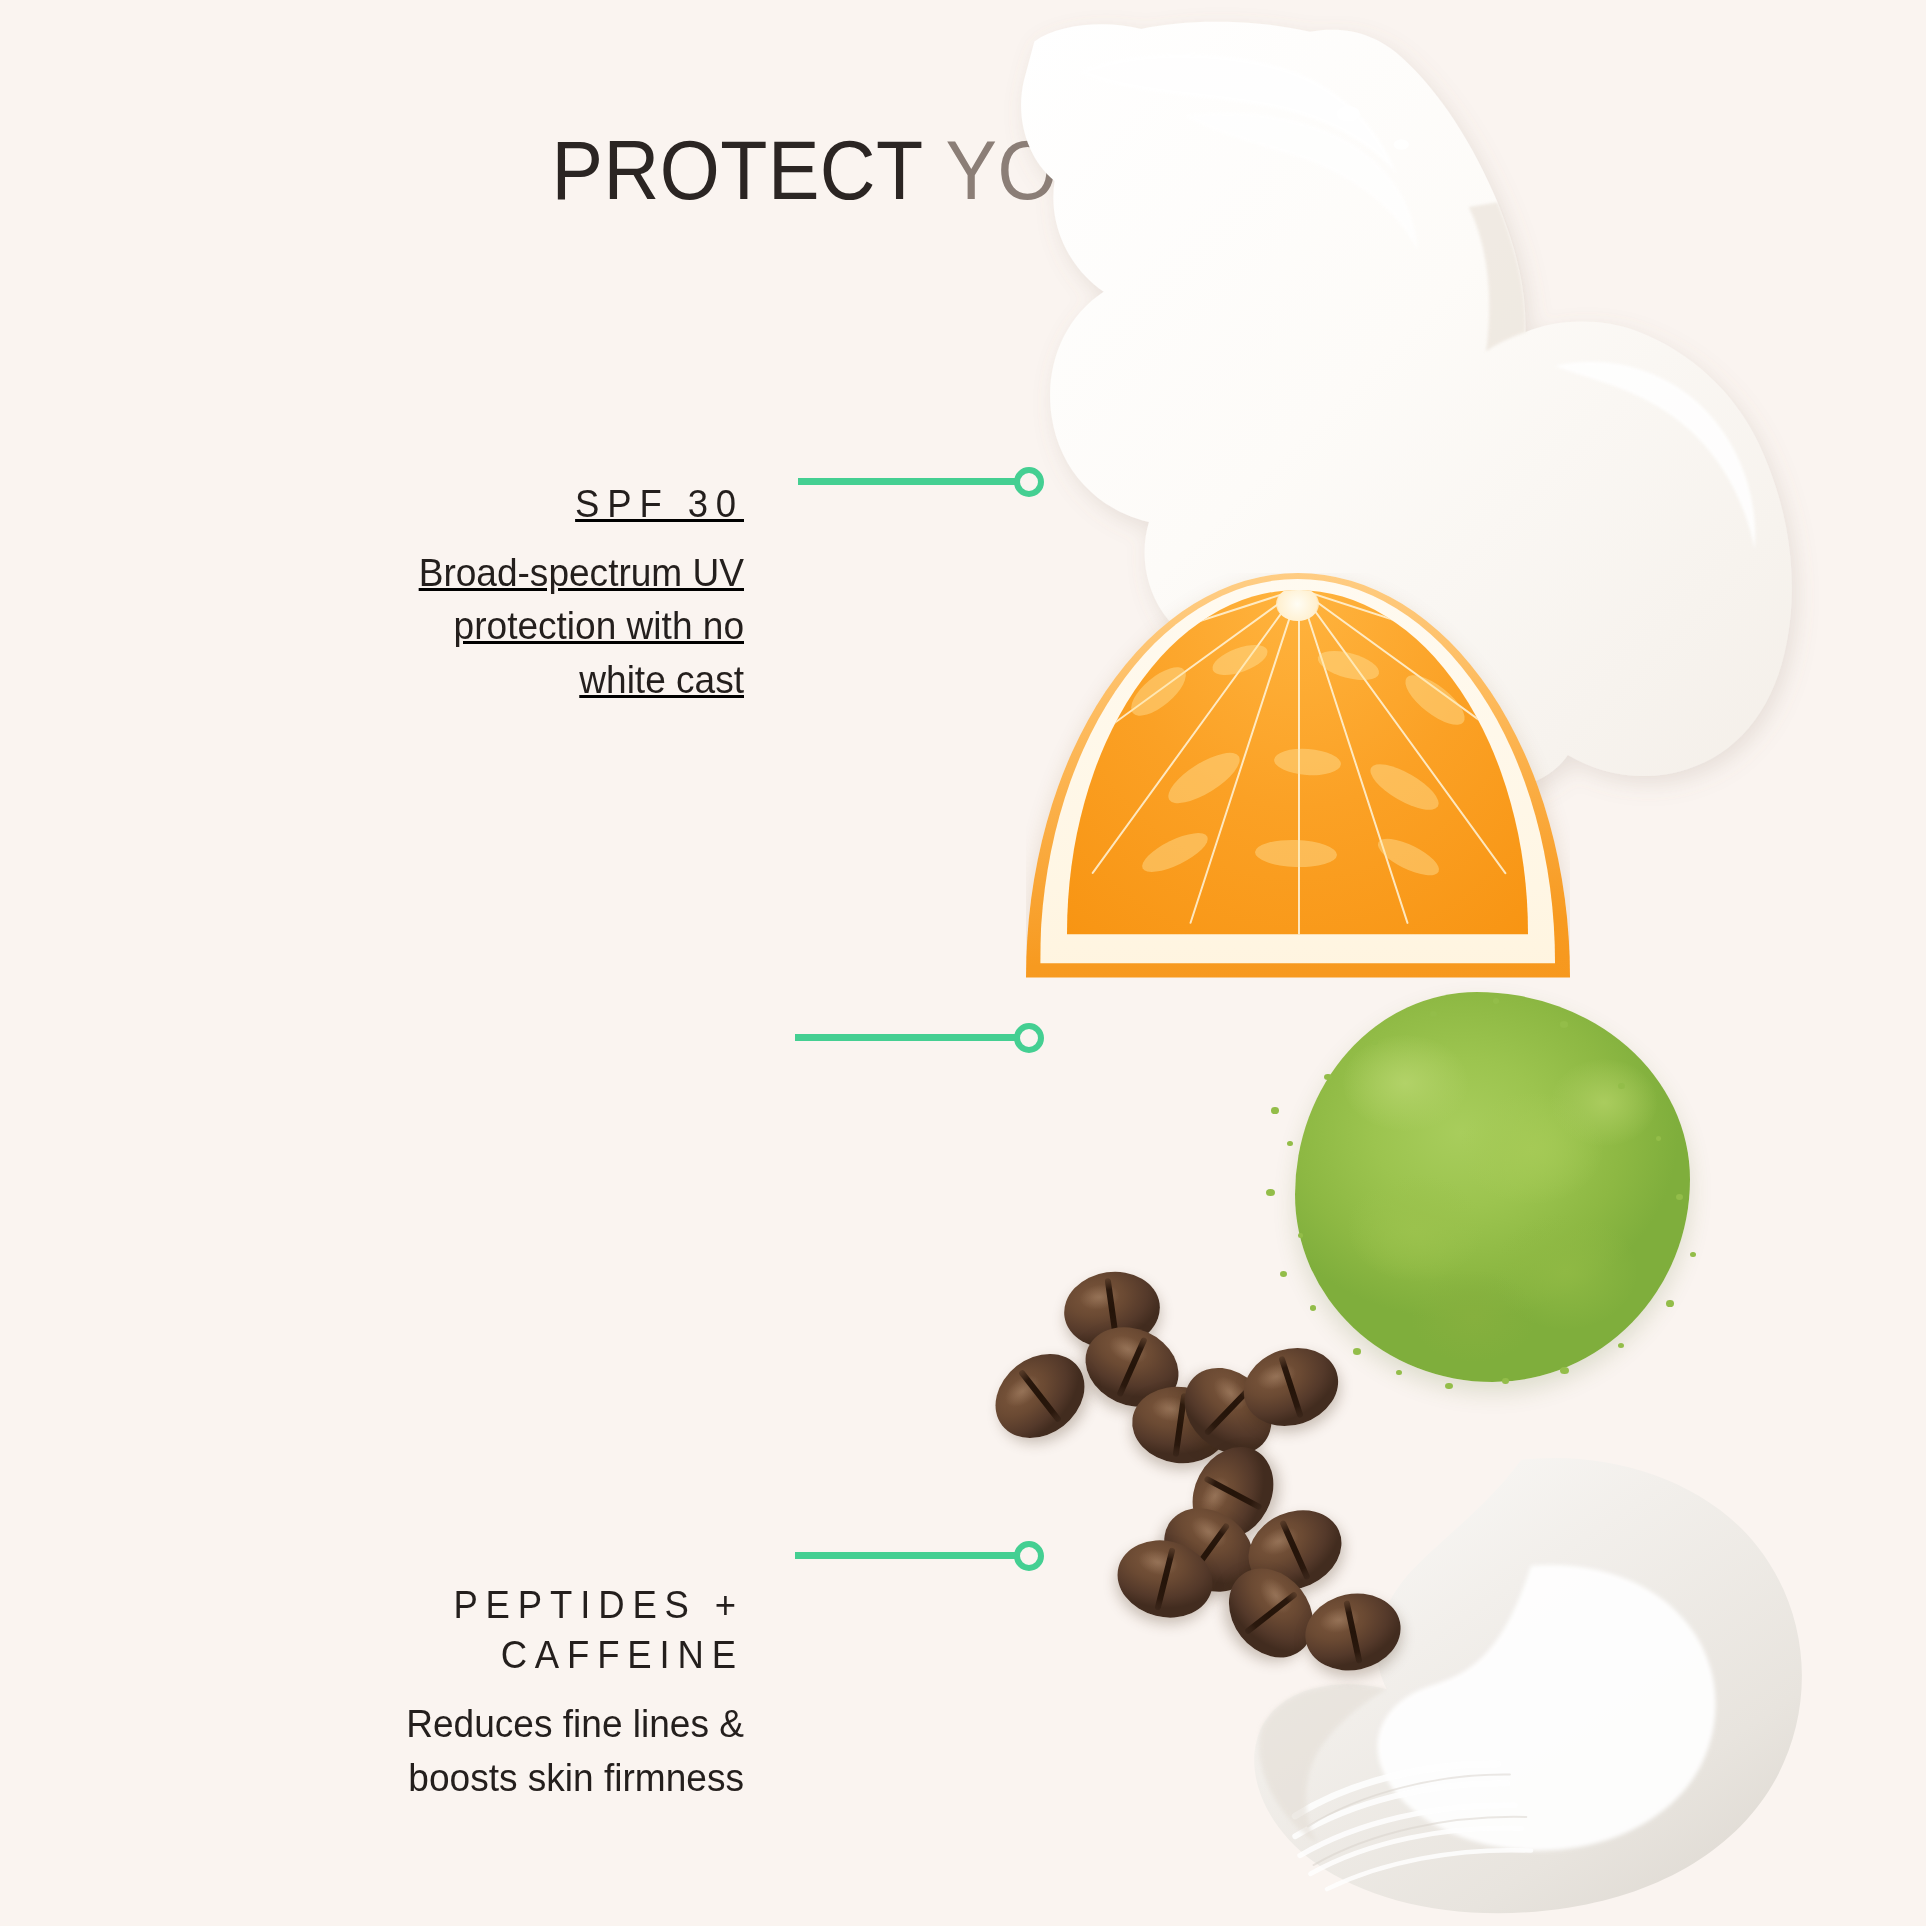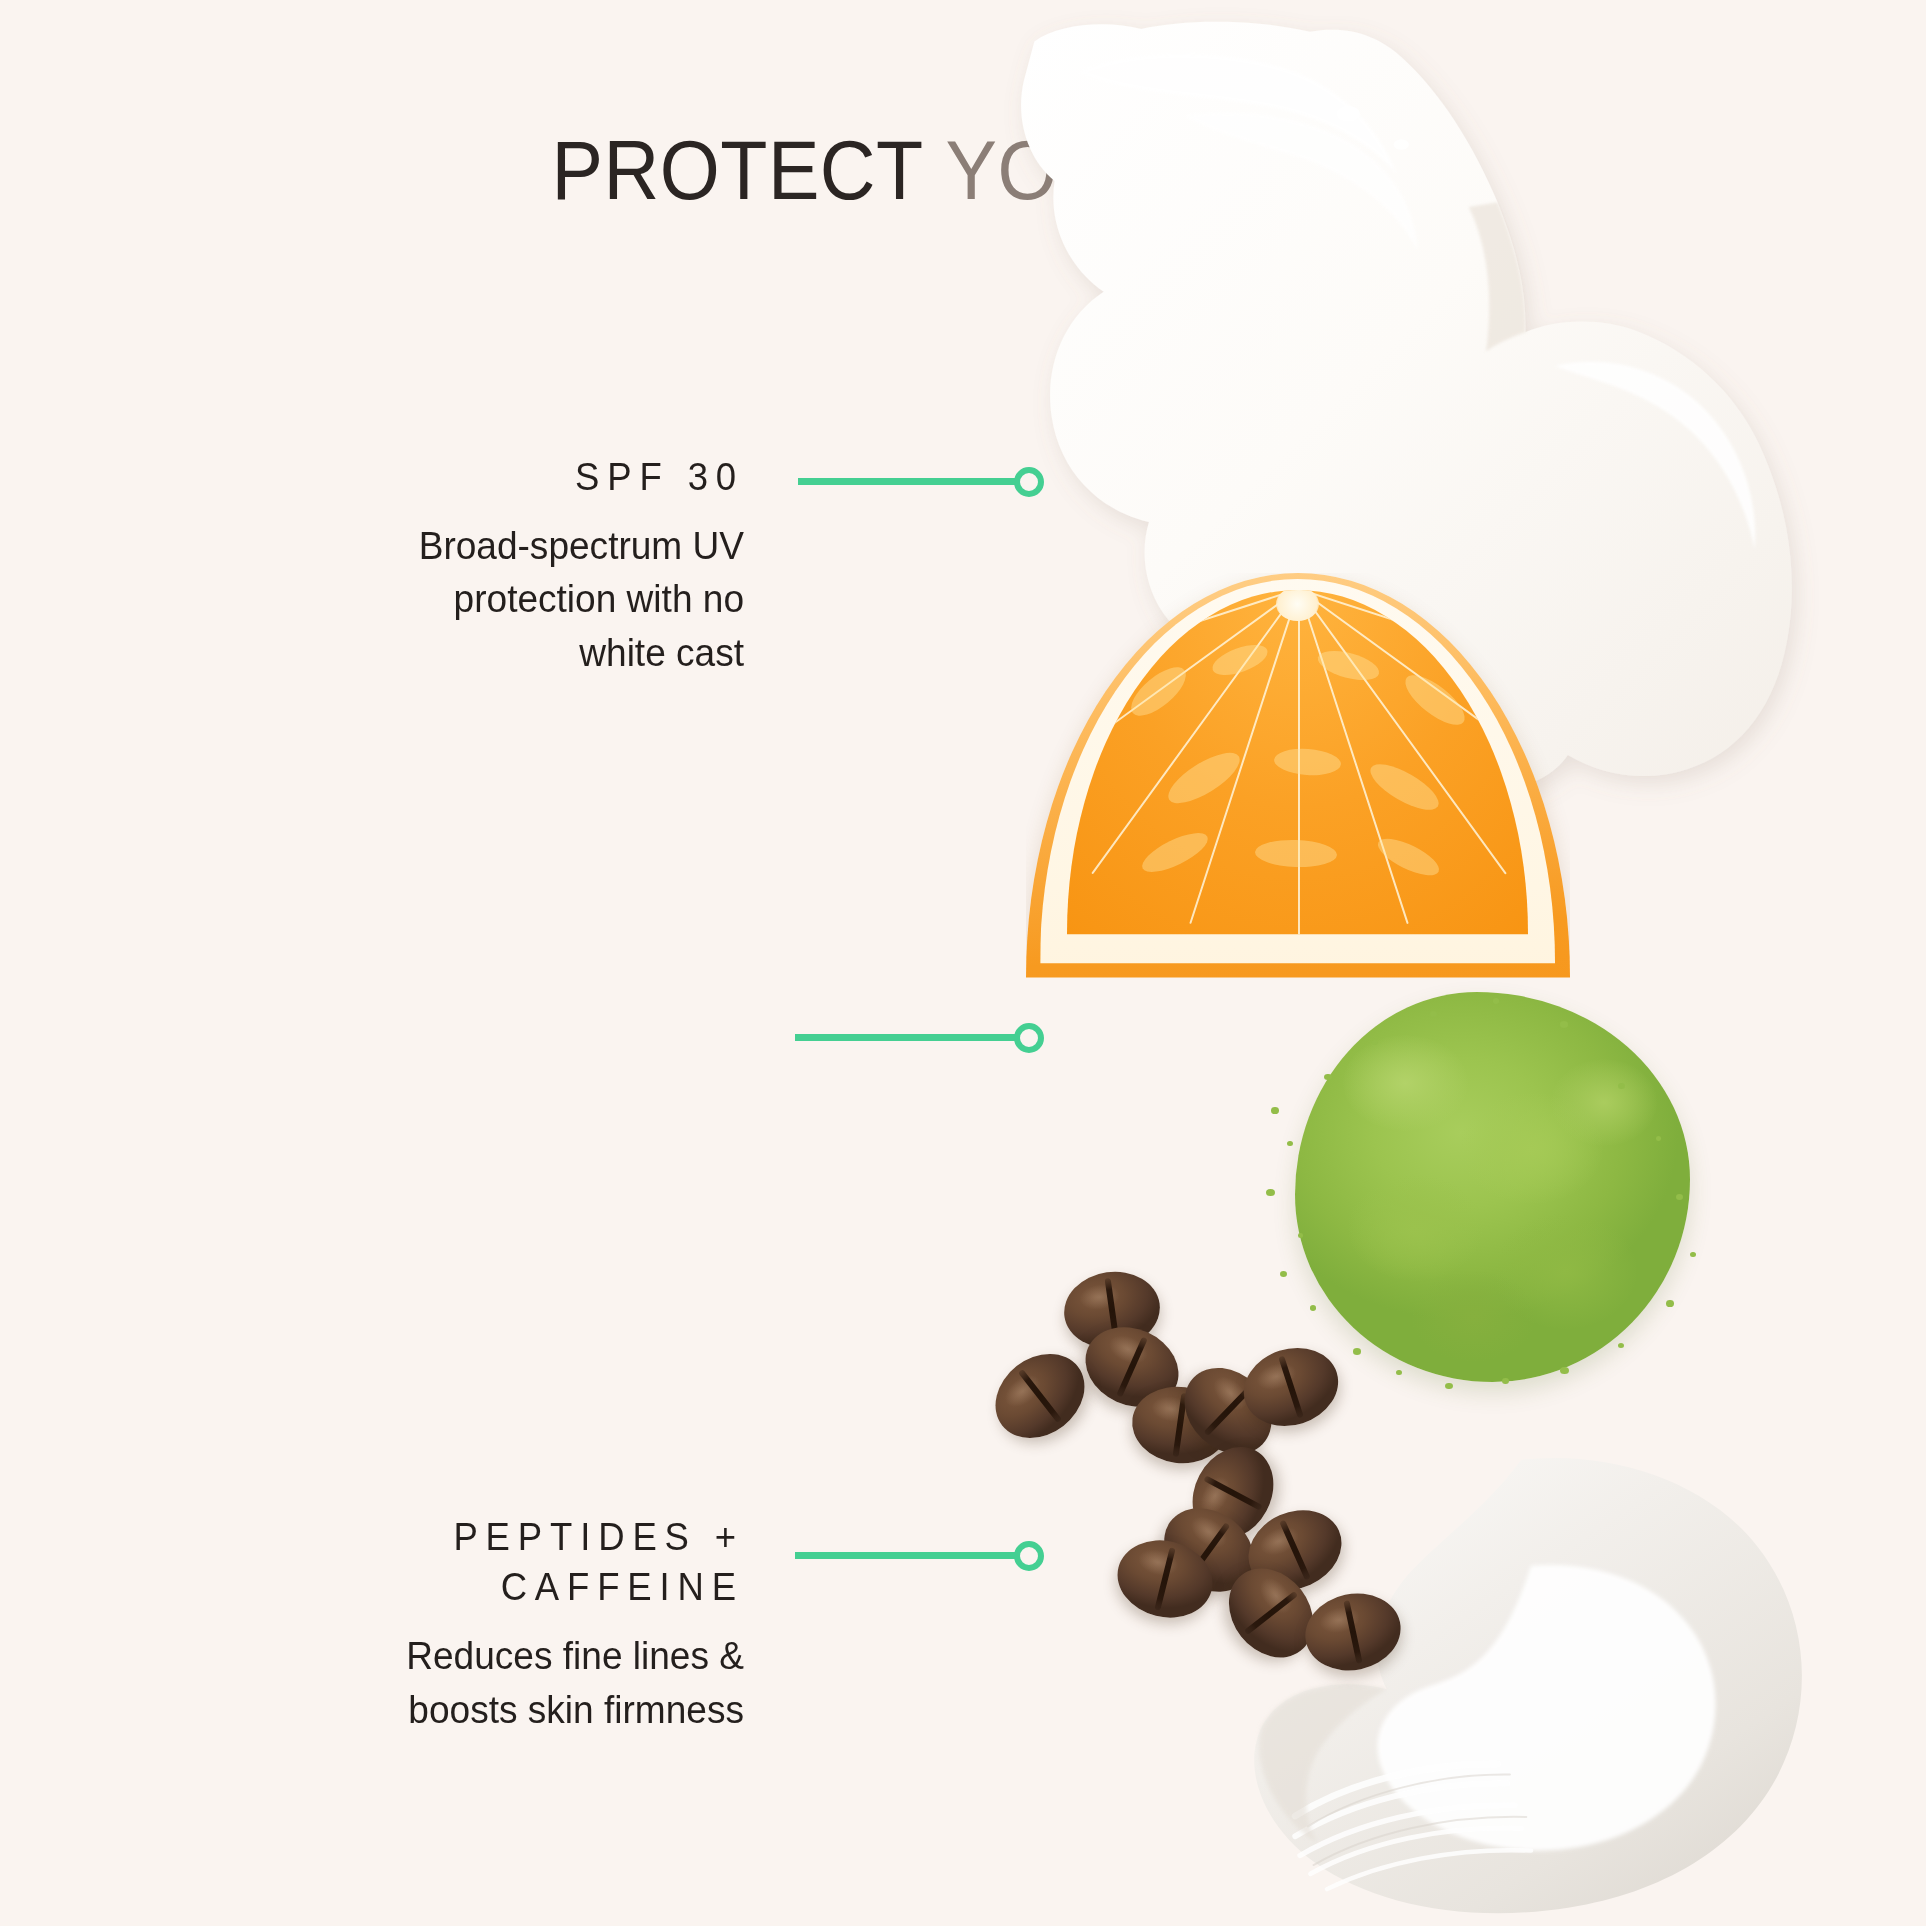--- a/index.html
+++ b/index.html
@@ -307,39 +307,39 @@
       <div class="bean" style="left:212px;top:193px;transform:rotate(-62deg);"></div>
       <div class="bean" style="left:188px;top:250px;transform:rotate(36deg);"></div>
       <div class="bean" style="left:144px;top:279px;transform:rotate(14deg);"></div>
       <div class="bean" style="left:274px;top:250px;transform:rotate(-24deg);"></div>
       <div class="bean" style="left:250px;top:313px;transform:rotate(52deg);"></div>
       <div class="bean" style="left:332px;top:332px;transform:rotate(-12deg);"></div>
     </div>
 
   </div>
 
-  <div class="feat" style="top:452px;">
+  <div class="feat" style="top:479px;text-decoration:underline;">
     <div class="head">SPF 30</div>
     <div class="body">
       <span>Broad-spectrum UV</span>
       <span>protection with no</span>
       <span>white cast</span>
     </div>
   </div>
   <div class="conn" style="left:798px;top:466px;">
     <div class="line" style="width:217px;"></div>
     <div class="dot"></div>
   </div>
 
   <div class="conn" style="left:795px;top:1022px;">
     <div class="line" style="width:220px;"></div>
     <div class="dot"></div>
   </div>
 
-  <div class="feat" style="top:1512px;">
+  <div class="feat" style="top:1580px;">
     <div class="head">
       <div>PEPTIDES +</div>
       <div>CAFFEINE</div>
     </div>
     <div class="body">
       <span>Reduces fine lines &amp;</span>
       <span>boosts skin firmness</span>
     </div>
   </div>
   <div class="conn" style="left:795px;top:1540px;">

